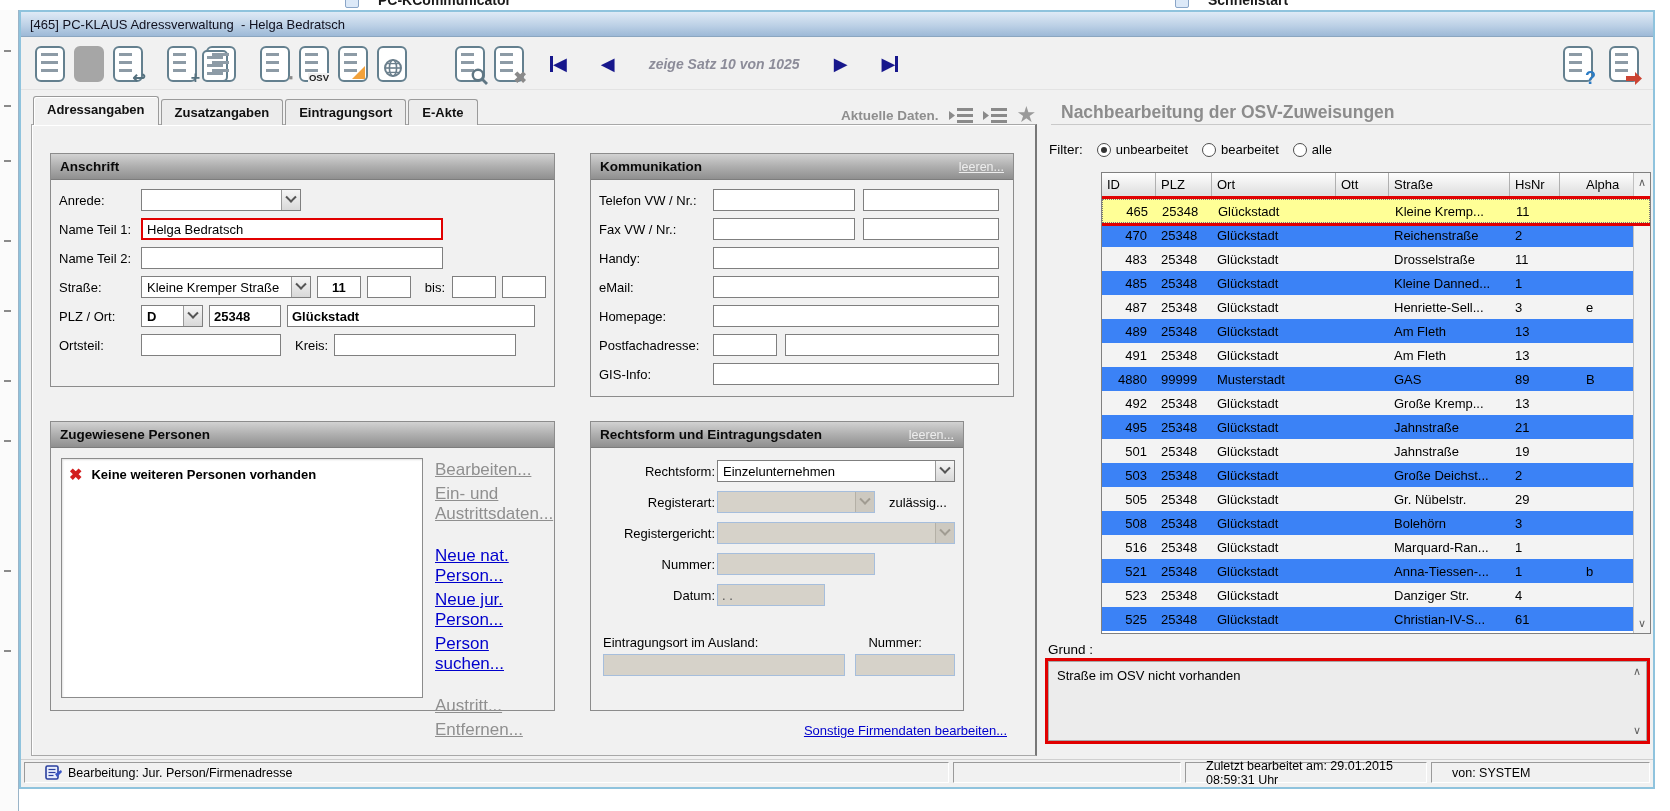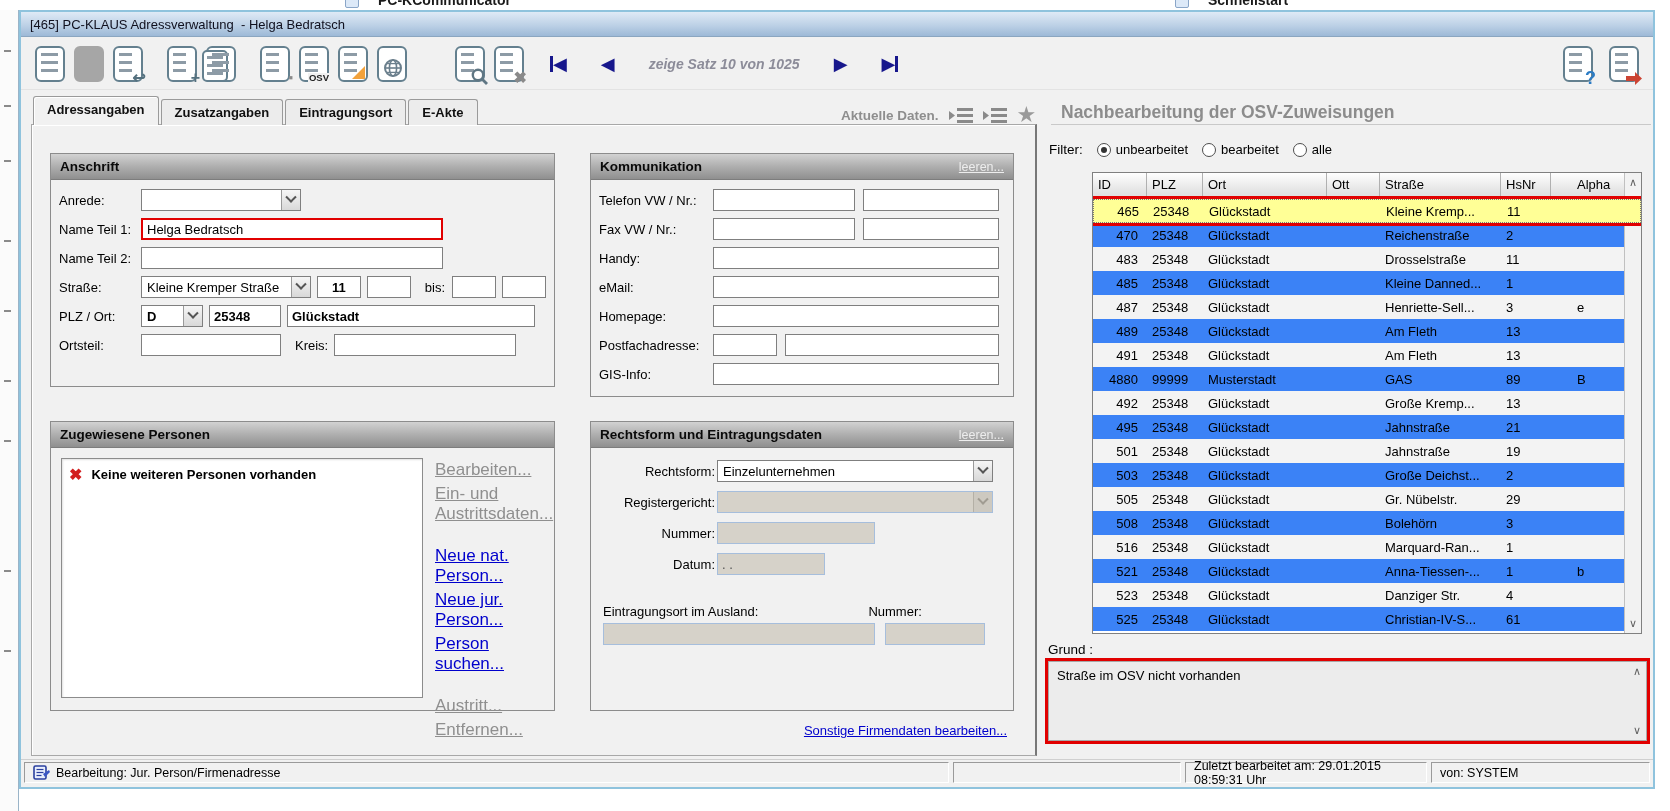--- a/index.html
+++ b/index.html
@@ -107,21 +107,21 @@
   .sonstige { position:absolute; right:28px; top:598px; color:#0000cc; text-decoration:underline; }
 
   
   .rpanel { position:absolute; left:1022px; top:112px; width:610px; height:632px; }
   .rp-sep { position:absolute; left:8px; top:0px; right:2px; height:1px; background:#c9c9c9; }
   .filter-row { position:absolute; left:6px; top:18px; display:flex; align-items:center; gap:14px; }
   .radio-item { display:flex; align-items:center; gap:5px; }
   .rdot { width:14px; height:14px; border:1px solid #4d4d4d; border-radius:50%; background:#fff; position:relative; }
   .rdot.on::after { content:""; position:absolute; left:3px; top:3px; width:6px; height:6px; border-radius:50%; background:#333; }
 
-  .osvtable { position:absolute; left:49px; top:48px; width:550px; height:462px;
+  .osvtable { position:absolute; left:58px; top:48px; width:550px; height:462px;
               border:1px solid #808080; background:#fff; overflow:hidden; }
   .thead { display:flex; height:26px; background:linear-gradient(180deg,#ffffff,#e8e8e8 60%,#dcdcdc);
            border-bottom:1px solid #9a9a9a; }
   .th { padding:4px 5px; border-right:1px solid #b0b0b0; font-size:13px; overflow:hidden; white-space:nowrap; }
   .trow { display:flex; height:24px; align-items:center; background:#3b82f6; }
   .trow.alt { background:#f3f3f3; }
   .trow.selected { background:#ffff96; outline:3px solid #e10000; outline-offset:0px; position:relative; z-index:2;
                    border:1px dotted #777; }
   .tcell { padding:0 5px; overflow:hidden; white-space:nowrap; font-size:13px; }
   .c0 { width:54px; text-align:right; padding-right:9px; } .c1 { width:56px; }
@@ -134,21 +134,21 @@
   .grundbox { position:absolute; left:2px; top:534px; width:605px; height:86px;
               border:3px solid #e10000; background:#ececec; }
   .grundbox .ginner { position:absolute; inset:0; border:1px solid #a8a8a8; padding:6px 22px 6px 8px; }
   .grundbox .gscroll { position:absolute; right:1px; top:1px; bottom:1px; width:18px;
               display:flex; flex-direction:column; justify-content:space-between; align-items:center; }
 
   
   .statusbar { position:absolute; left:0; right:0; bottom:2px; height:26px; background:#f1f1f1;
                border-top:1px solid #d0d0d0; display:flex; align-items:stretch; padding:2px 3px; gap:4px; }
   .sseg { border:1px solid; border-color:#9a9a9a #fff #fff #9a9a9a; display:flex; align-items:center;
-          padding:0 8px; font-size:12.5px; gap:6px; background:#f1f1f1; }
+          padding:0 20px; font-size:12.5px; gap:6px; background:#f1f1f1; }
   .sseg.s1 { width:925px; } .sseg.s2 { width:228px; } .sseg.s3 { width:242px; } .sseg.s4 { flex:1; }
 </style>
 </head>
 <body>
 
 <div class="bg-top">
   <span class="chk" style="left:345px"></span>
   <span class="frag" style="left:378px">PC-KCommunicator</span>
   <span class="chk" style="left:1175px"></span>
   <span class="frag" style="left:1208px">Schnellstart</span>
@@ -409,34 +409,44 @@
         <span class="linkgap"></span>
         <a class="lnk" href="#">Neue nat. Person...</a>
         <a class="lnk" href="#">Neue jur. Person...</a>
         <a class="lnk" href="#">Person suchen...</a>
         <span class="linkgap"></span>
         <a class="lnk-dis" href="#">Austritt...</a>
         <a class="lnk-dis" href="#">Entfernen...</a>
       </div>
     </div>
 
-    <div class="group" style="left:558px; top:296px; width:424px; height:290px;">
+    <div class="group" style="left:558px; top:296px; width:374px; height:290px;">
       <div class="ghead">
         <b>Rechtsform und Eintragungsdaten</b>
         <a class="leeren" href="#">leeren...</a>
       </div>
       <div class="gbody" style="padding-top:12px">
         <div class="rrow">
           <span class="rlabel">Rechtsform:</span>
           <div class="combo" style="width:276px">
             <span class="cval">Einzelunternehmen</span>
             <span class="cbtn">
                 <span class="chev"></span>
               </span>
           </div>
+        </div>
+        <div class="rrow">
+          <span class="rlabel">Registerart:</span>
+          <div class="combo dis" style="width:158px">
+            <span class="cval"></span>
+              <span class="cbtn">
+                <span class="chev"></span>
+              </span>
+          </div>
+          <span style="margin-left:14px">zulässig...</span>
         </div>
         <div class="rrow">
           <span class="rlabel">Registergericht:</span>
           <div class="combo dis" style="width:276px">
             <span class="cval"></span>
               <span class="cbtn">
                 <span class="chev"></span>
               </span>
           </div>
         </div>

